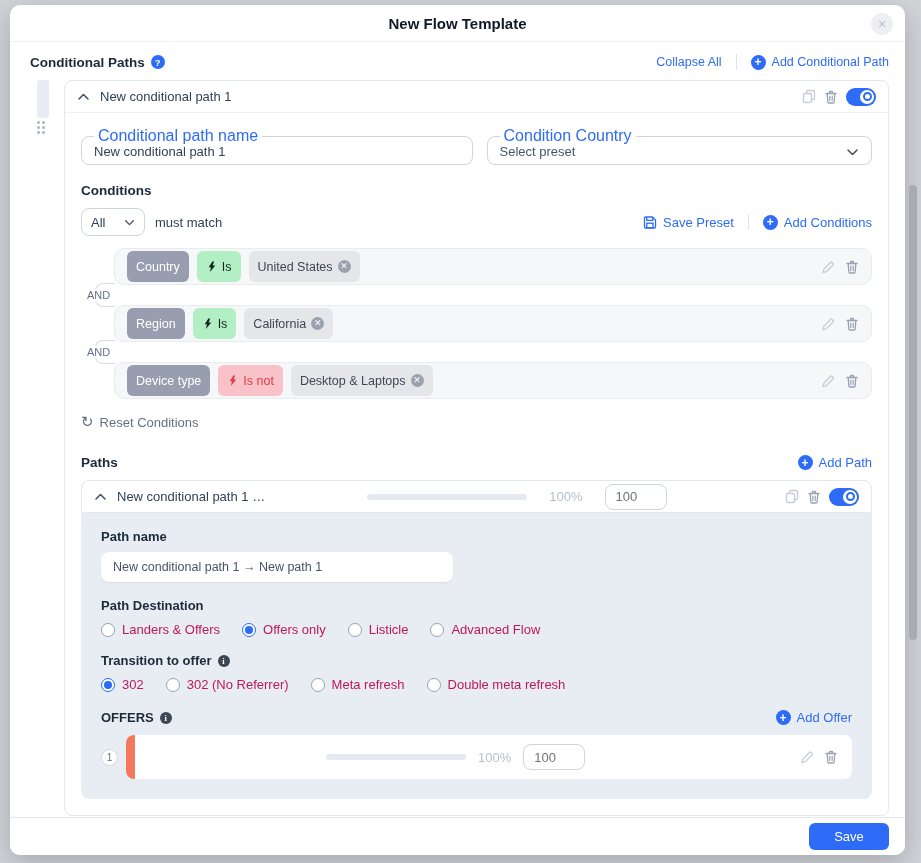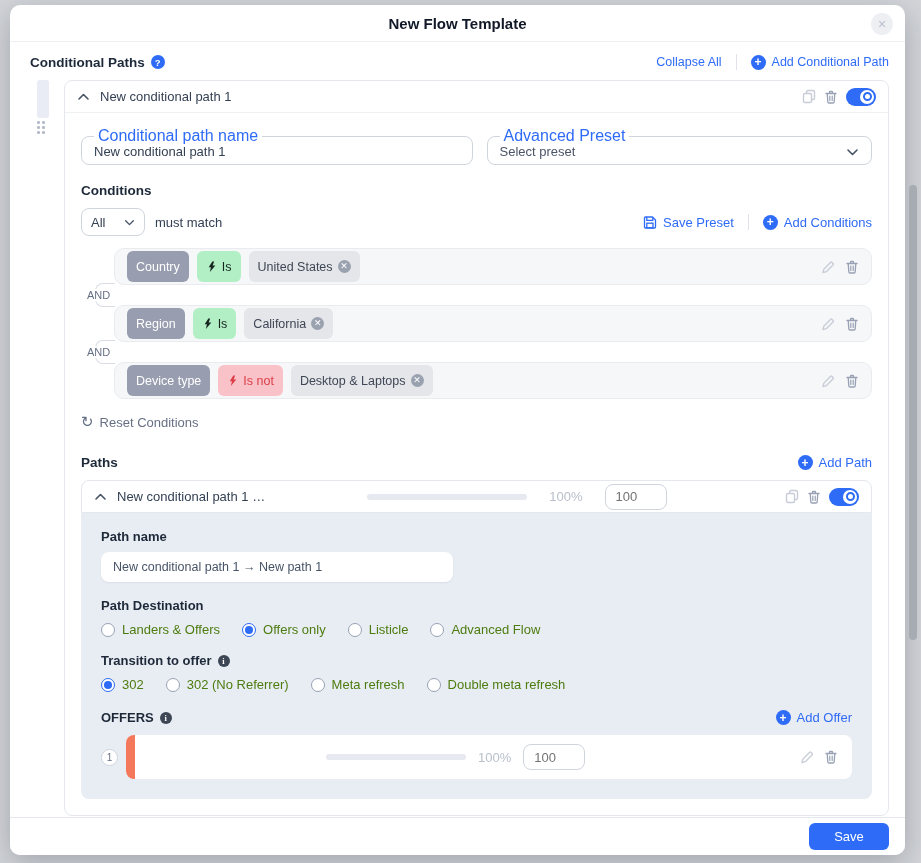--- a/index.html
+++ b/index.html
@@ -99,21 +99,21 @@
   .progress-track { width:160px; height:6px; border-radius:3px; overflow:hidden; background:#e6e9ef; }
   .progress-fill { height:100%; border-radius:3px; }
   .pct { color:#b9c0cc; font-size:13px; margin:0 4px 0 12px; }
   .weight-input { width:62px; height:26px; border:1px solid #d0d5dd; border-radius:8px; padding:0 10px; font-size:13px; color:#737373; font-family:inherit; outline:none; margin-left:8px; background:#fff; }
 
   .path-content { background:#e8ecf3; border-radius:0 0 8px 8px; padding:16px 20px 20px 20px; }
   .lbl-bold { font-size:13px; font-weight:bold; color:#1d2939; display:flex; align-items:center; gap:6px; }
   .pathname-input { margin-top:8px; width:352px; height:30px; border:none; border-radius:8px; background:#fff; padding:0 12px; font-size:12.5px; color:#475467; font-family:inherit; outline:none; box-shadow:0 1px 2px rgba(16,24,40,.06); display:block; }
 
   .radio-row { display:flex; align-items:center; gap:22px; margin-top:9px; }
-  .radio { display:flex; align-items:center; gap:7px; cursor:pointer; color:#4d7c0f; }
+  .radio { display:flex; align-items:center; gap:7px; cursor:pointer; color:#be185d; }
   .rdot { width:14px; height:14px; border-radius:50%; border:1.5px solid #98a2b3; background:#fff; position:relative; flex:none; }
   .rdot.selected { border-color:#2e6bf6; }
   .rdot.selected::after { content:""; position:absolute; left:50%; top:50%; transform:translate(-50%,-50%); width:8px; height:8px; border-radius:50%; background:#2e6bf6; }
 
   .info-icon { width:12px; height:12px; border-radius:50%; background:#3d4654; color:#fff; font-size:8.5px; font-weight:bold; display:inline-flex; align-items:center; justify-content:center; font-family:"Liberation Serif", serif; }
 
   .mt16 { margin-top:16px; }
   .offers-head { display:flex; align-items:center; margin-top:18px; }
   .offers-head .link-blue { margin-left:auto; }
 
@@ -234,21 +234,21 @@
         </div>
 
         <div class="card-body">
 
           <div class="fields-row">
             <fieldset class="ffield f-name">
               <legend>Conditional path name</legend>
               <input type="text" value="New conditional path 1" style="">
             </fieldset>
             <fieldset class="ffield f-preset">
-              <legend>Advanced Preset</legend>
+              <legend>Condition Country</legend>
               <span class="select-display">
                 <span>Select preset</span>
                 <span class="chev icon-btn ic-dark">
                     <svg width="13" height="12" viewBox="0 0 13 12">
                       <use href="#i-chevron-down"></use>
                     </svg>
                   </span>
               </span>
             </fieldset>
           </div>

